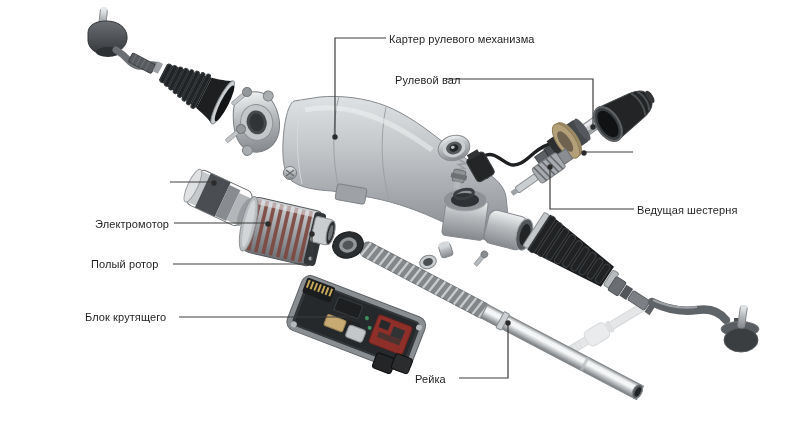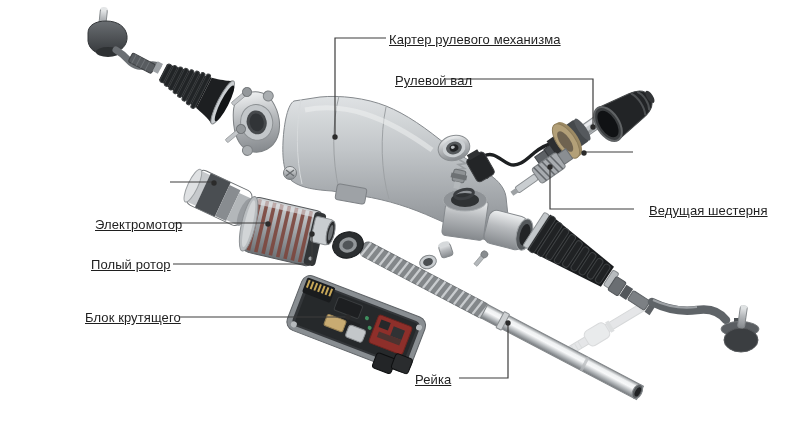--- a/index.html
+++ b/index.html
@@ -6,22 +6,22 @@
     --background:#ffffff; --label-text:#1f1f1f; --leader-line:#3d3d3d;
   }
   html,body{margin:0;padding:0;background:#e9e9e9;}
   .stage{
     position:relative;width:800px;height:428px;background:var(--background);
     overflow:hidden;font-family:"Liberation Sans",sans-serif;
   }
   .stage svg{position:absolute;left:0;top:0;}
   .labels{position:absolute;left:0;top:0;width:100%;height:100%;}
   .lbl{
-    position:absolute;font-size:13px;line-height:17px;color:var(--label-text);
-    white-space:pre-line;letter-spacing:0.1px;text-decoration:underline;
+    position:absolute;font-size:11px;line-height:17px;color:var(--label-text);
+    white-space:pre-line;letter-spacing:0.1px;
   }
 </style>
 </head>
 <body>
 
 <div class="stage">
 
   <svg class="art" width="800" height="428" viewBox="0 0 800 428">
     <defs>
       <linearGradient id="gMetalV" x1="0" y1="0" x2="0" y2="1">
@@ -366,19 +366,19 @@
       <circle cx="312" cy="234" r="2.7" fill="#2b2b2b"></circle>
       <polyline points="179,317 346,317" fill="none" stroke="#3d3d3d" stroke-width="1.2"></polyline>
       <circle cx="348" cy="317" r="2.7" fill="#2b2b2b"></circle>
       <polyline points="459,378 508,378 508,325" fill="none" stroke="#3d3d3d" stroke-width="1.2"></polyline>
       <circle cx="508" cy="323" r="2.7" fill="#2b2b2b"></circle>
     </svg>
 
   <div class="labels">
     <div class="lbl" style="left: 389px; top: 31px;">Картер рулевого механизма</div>
     <div class="lbl" style="left: 395px; top: 72px;">Рулевой вал</div>
-    <div class="lbl" style="left: 637px; top: 202px; margin-left: 12px;">Ведущая шестерня</div>
+    <div class="lbl" style="left: 637px; top: 202px;">Ведущая шестерня</div>
     <div class="lbl" style="left: 87px; top: 216px; margin-left: 8px;">Электромотор</div>
     <div class="lbl" style="left: 91px; top: 256px;">Полый ротор</div>
     <div class="lbl" style="left: 85px; top: 309px;">Блок крутящего</div>
     <div class="lbl" style="left: 415px; top: 371px;">Рейка</div>
   </div>
 </div>
 
 </body></html>

